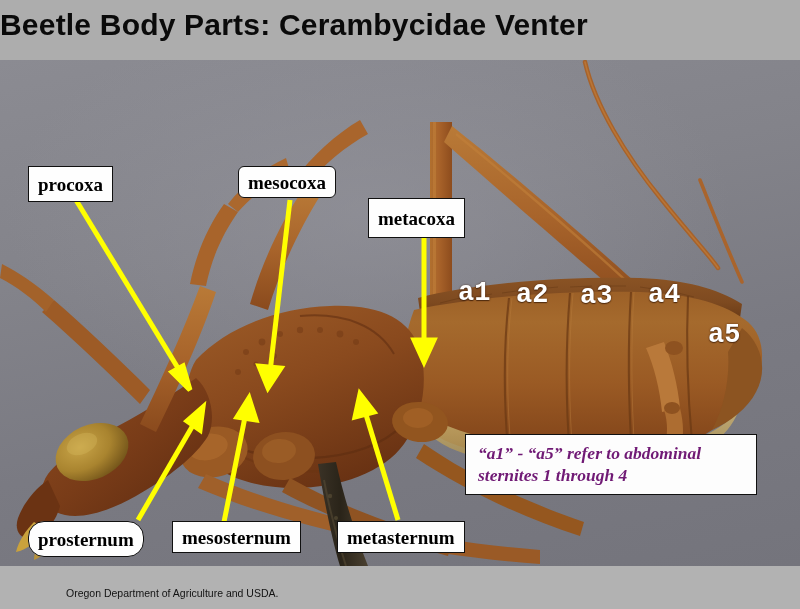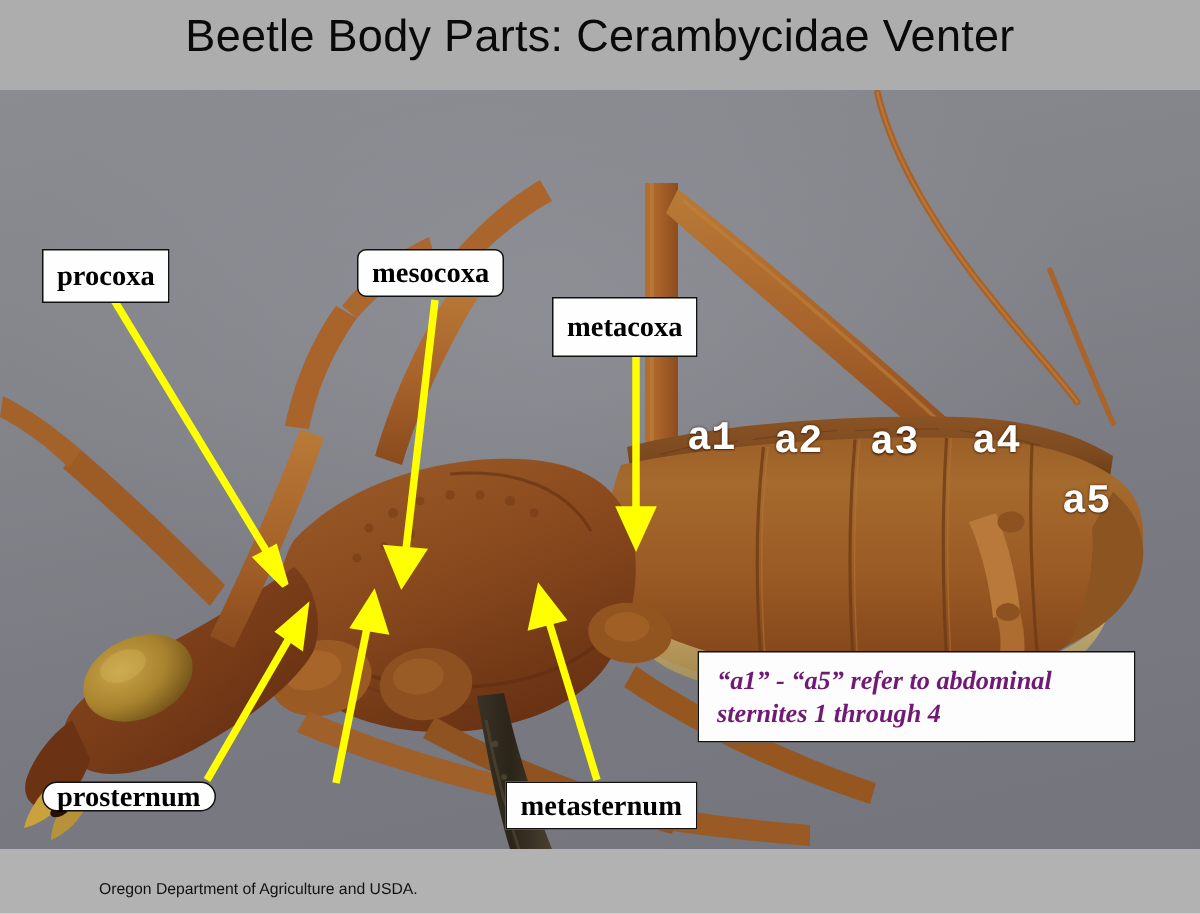--- a/index.html
+++ b/index.html
@@ -21,23 +21,23 @@
   #header {
     position: absolute;
     left: 0; top: 0;
     width: 800px; height: 60px;
     background: #adadad;
   }
   #title {
     position: absolute;
     left: 0; top: 8px;
     width: 800px;
-    text-align: center;
+    text-align: left;
     font-size: 30px;
-    font-weight: 400;
+    font-weight: 700;
     color: #0a0a0a;
     letter-spacing: 0.2px;
     font-family: "Liberation Sans", sans-serif;
   }
 
   
   #photo {
     position: absolute;
     left: 0; top: 60px;
     width: 800px; height: 506px;
@@ -368,22 +368,23 @@
       </g>
     </svg>
   </div>
 
   <div class="label-box" style="left:28px; top:166px; height:36px;">procoxa</div>
 
   <div class="label-box" style="left:238px; top:166px; height:32px;border-radius:6px;">mesocoxa</div>
 
   <div class="label-box" style="left:368px; top:166px; height:40px;margin-top:32px;">metacoxa</div>
 
-  <div class="label-box" style="left:28px; top:521px; height:20px;border-radius:16px;">prosternum</div>
-
+  <div class="label-box" style="left:28px; top:521px; height:36px;border-radius:16px;">prosternum</div>
+
+  <div class="label-box" style="left:172px; top:521px; height:32px;">mesosternum</div>
 
   <div class="label-box" style="left:337px; top:521px; height:32px;">metasternum</div>
 
   <div class="note-box" style="left:465px; top:434px; width:292px;">
     <div>“a1” - “a5” refer to abdominal</div>
     <div>sternites 1 through 4</div>
   </div>
 
   <div id="footer">
     <div class="cite l2">Oregon Department of Agriculture and USDA.</div>

